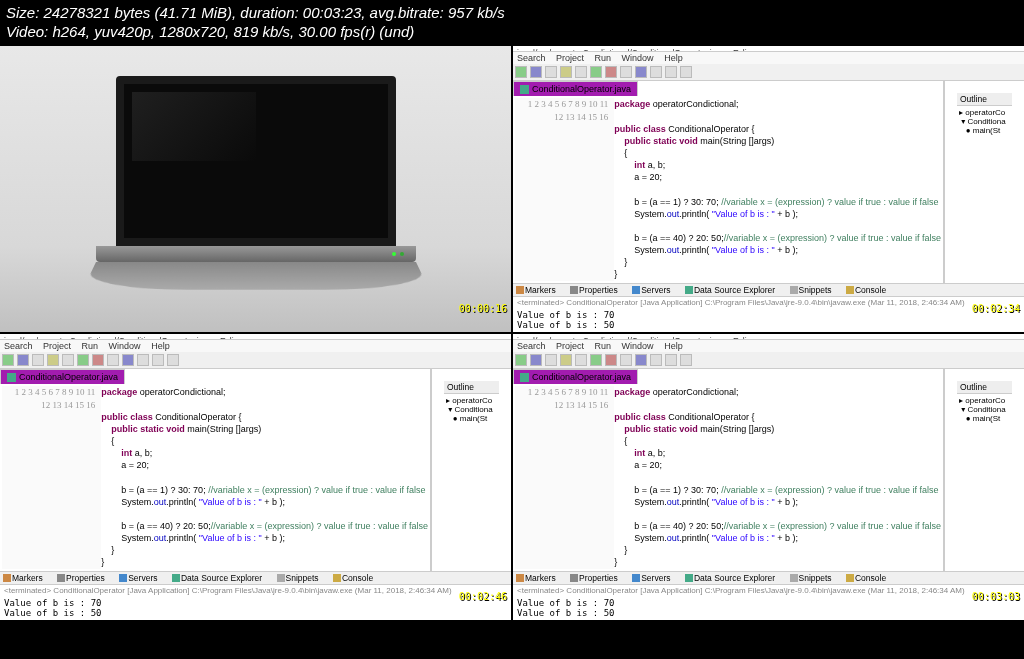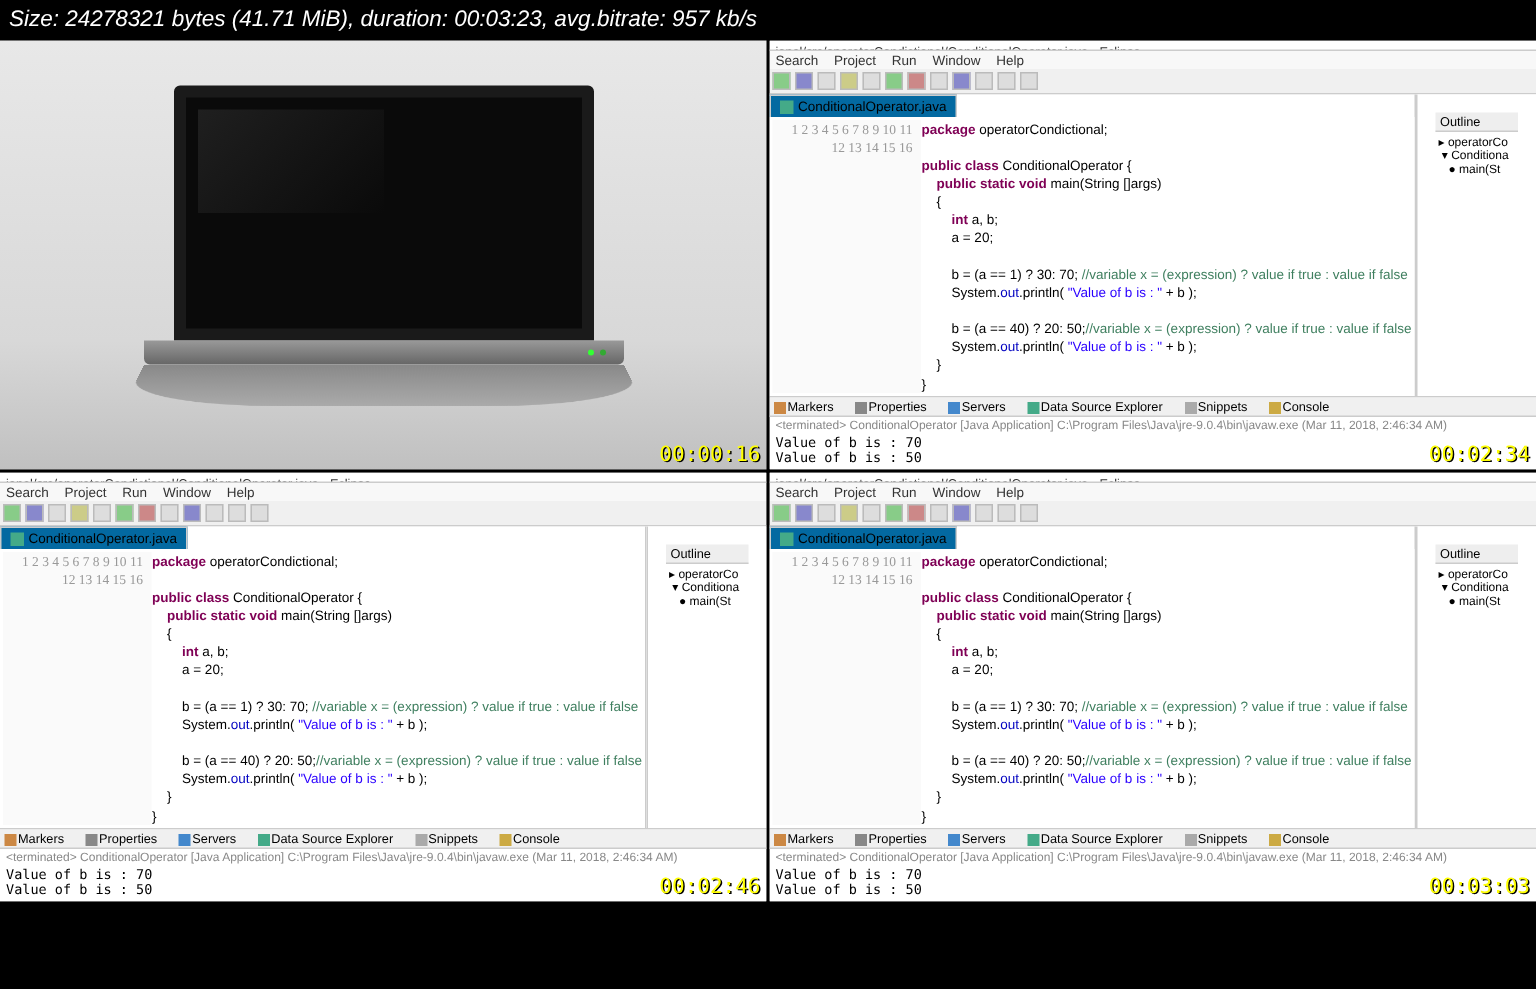--- a/index.html
+++ b/index.html
@@ -7,31 +7,31 @@
 .header { color:#fff; font-style:italic; font-size:15px; padding:4px 6px; line-height:1.25; font-family:Verdana,Arial,sans-serif;}
 .grid { display:grid; grid-template-columns:1fr 1fr; grid-template-rows:1fr 1fr; height:574px; gap:2px; }
 .pane { position:relative; background:#fff; overflow:hidden; }
 .laptop-pane { background:linear-gradient(180deg,#e8e8e8 0%,#d8d8d8 70%,#c0c0c0 100%); display:flex; align-items:center; justify-content:center; }
 .laptop { width:320px; }
 .screen { width:280px; height:170px; background:#0a0a0a; border:8px solid #1a1a1a; border-radius:4px 4px 0 0; margin:0 auto; position:relative; }
 .screen::after{content:"";position:absolute;top:8px;left:8px;right:50%;bottom:50%;background:linear-gradient(135deg,rgba(80,80,80,.3),transparent);}
 .keys { width:320px; height:16px; background:linear-gradient(180deg,#999,#666); border-radius:0 0 4px 4px; position:relative;}
 .keys::after{content:"";position:absolute;right:20px;top:6px;width:4px;height:4px;background:#3f3;border-radius:50%;box-shadow:8px 0 #3a3;}
 .base { width:320px; height:40px; background:linear-gradient(180deg,#888,#aaa); border-radius:0 0 30% 30%/0 0 60% 60%; transform:perspective(400px) rotateX(50deg); transform-origin:top;}
-.timestamp { position:absolute; right:4px; bottom:2px; color:#ff0; font-family:monospace; font-size:14px; text-shadow:1px 1px #000; }
+.timestamp { position:absolute; right:4px; bottom:18px; color:#ff0; font-family:monospace; font-size:10px; text-shadow:1px 1px #000; }
 .eclipse { display:flex; flex-direction:column; height:100%; font-size:9px; background:#f0f0f0;}
 .titlebar { background:#fff; border-bottom:1px solid #ccc; padding:2px 4px; font-size:8.5px; color:#333; white-space:nowrap; overflow:hidden;}
 .menubar { background:#f8f8f8; padding:1px 4px; font-size:9px; color:#333;}
 .menubar span{ margin-right:8px; }
 .toolbar { background:#f0f0f0; border-bottom:1px solid #ccc; padding:2px; height:18px; display:flex; gap:3px; align-items:center;}
 .toolbar i{ display:inline-block; width:12px; height:12px; background:#ddd; border:1px solid #bbb;}
 .toolbar i.g{background:#8c8;} .toolbar i.b{background:#88c;} .toolbar i.y{background:#cc8;} .toolbar i.r{background:#c88;}
 .workarea { flex:1; display:flex; background:#fff; }
 .editor { flex:1; display:flex; flex-direction:column; border-right:1px solid #ccc;}
-.tab { background:#0369a1; border-bottom:1px solid #ccc; padding:2px 6px; font-size:9px; display:inline-block; border:1px solid #ccc; border-bottom:none;}
+.tab { background:#a21caf; border-bottom:1px solid #ccc; padding:2px 6px; font-size:9px; display:inline-block; border:1px solid #ccc; border-bottom:none;}
 .tab::before{content:"";display:inline-block;width:9px;height:9px;background:#4a8;margin-right:3px;vertical-align:middle;}
 .code { flex:1; background:#fff; padding:2px; font-family:Consolas,monospace; font-size:9px; line-height:1.35; display:flex;}
 .gutter { color:#999; text-align:right; padding:0 6px 0 3px; user-select:none; background:#fafafa;font-family:Liberation Serif, serif;}
 .codelines { white-space:pre; }
 .kw { color:#7f0055; font-weight:bold; }
 .com { color:#3f7f5f; }
 .str { color:#2a00ff; }
 .fld { color:#0000c0; }
 .outline { width:80px; background:#fff; border-left:1px solid #ccc; font-size:8px; padding:12px;}
 .outline-title{background:#eee;padding:1px 3px;border-bottom:1px solid #ccc;font-size:8.5px;}
@@ -41,20 +41,21 @@
 .console-tabs .ico{display:inline-block;width:8px;height:8px;vertical-align:middle;margin-right:1px;}
 .ico.m{background:#c84;} .ico.p{background:#888;} .ico.s{background:#48c;} .ico.d{background:#4a8;} .ico.n{background:#aaa;} .ico.c{background:#ca4;}
 .console-info { font-size:8px; color:#888; padding:1px 4px;}
 .console-out { font-family:Consolas,monospace; font-size:9px; padding:2px 4px; white-space:pre;}
 </style>
 </head>
 <body>
 
 <div class="header">
   <div>Size: 24278321 bytes (41.71 MiB), duration: 00:03:23, avg.bitrate: 957 kb/s</div>
+  <div>Video: h264, yuv420p, 1280x720, 819 kb/s, 30.00 fps(r) (und)</div>
 </div>
 
 <div class="grid">
 
   <div class="pane laptop-pane">
     <div class="laptop">
       <div class="screen"></div>
       <div class="keys"></div>
       <div class="base"></div>
     </div>

